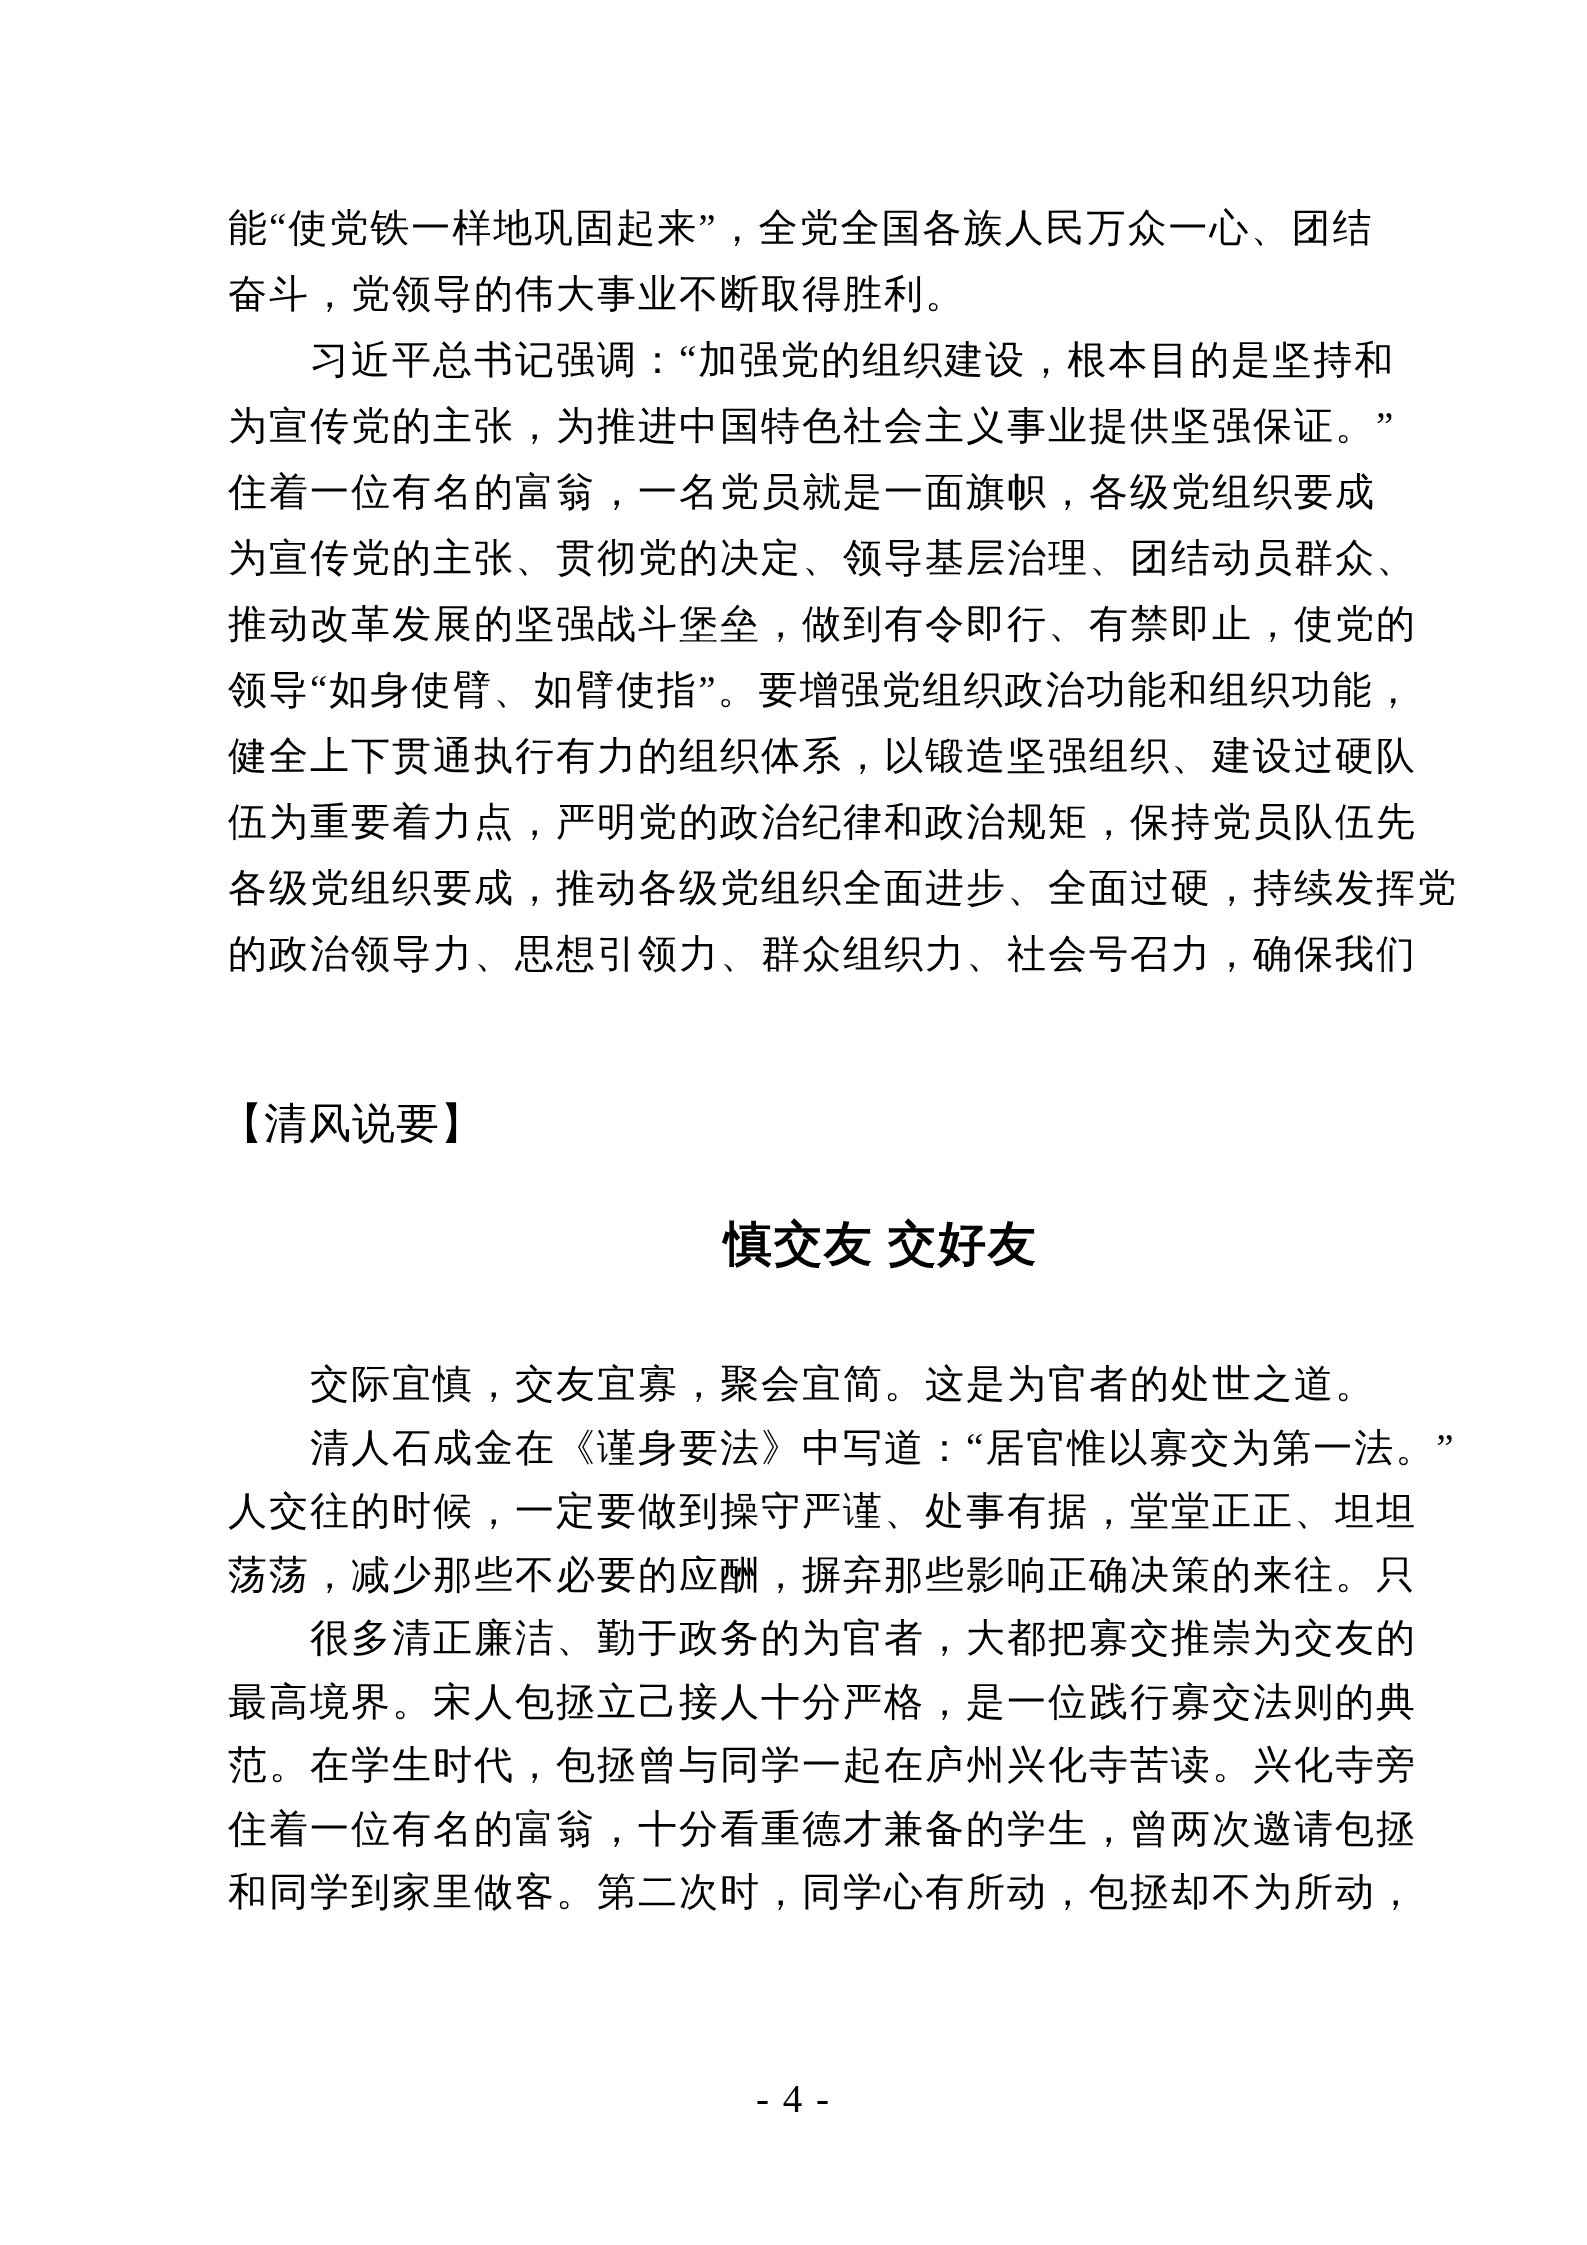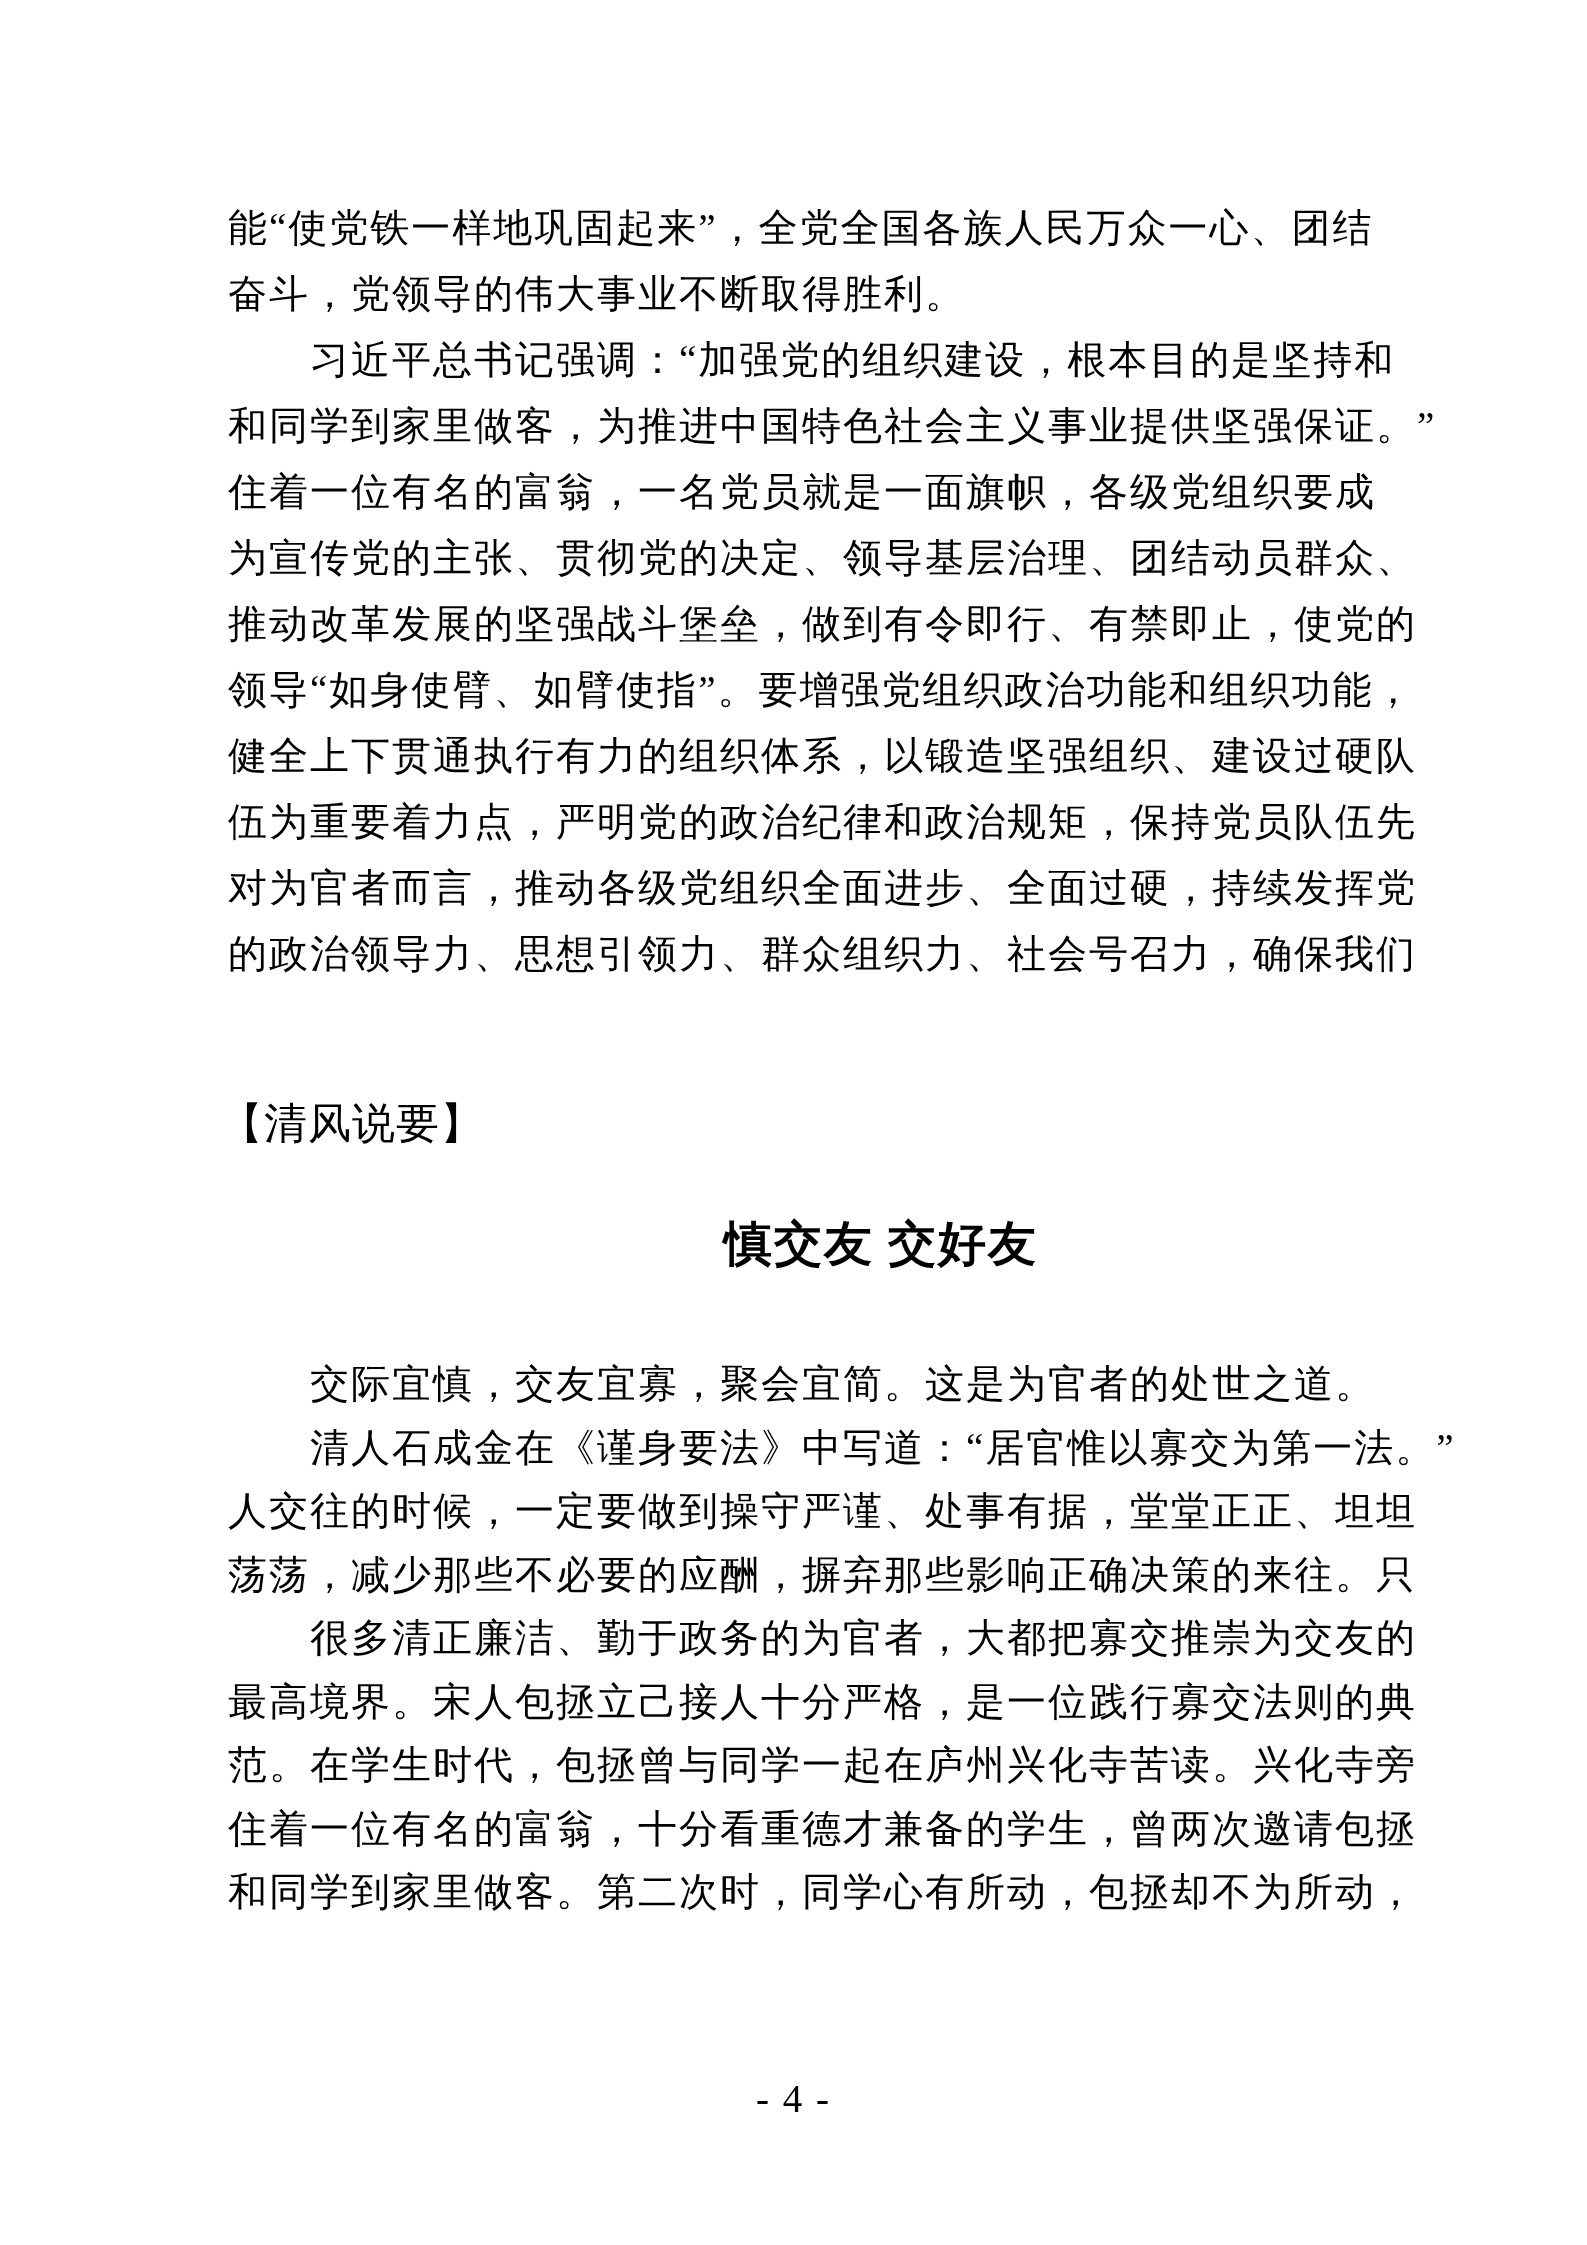--- a/index.html
+++ b/index.html
@@ -56,28 +56,28 @@
   }
 </style>
 </head>
 <body>
 
 <div class="page">
   <div class="textblock" id="block1">
       <div class="line">能“使党铁一样地巩固起来”，全党全国各族人民万众一心、团结</div>
       <div class="line">奋斗，党领导的伟大事业不断取得胜利。</div>
       <div class="line indent">习近平总书记强调：“加强党的组织建设，根本目的是坚持和</div>
-      <div class="line">和同学到家里做客，为推进中国特色社会主义事业提供坚强保证。”</div>
+      <div class="line">为宣传党的主张，为推进中国特色社会主义事业提供坚强保证。”</div>
       <div class="line">住着一位有名的富翁，一名党员就是一面旗帜，各级党组织要成</div>
       <div class="line">为宣传党的主张、贯彻党的决定、领导基层治理、团结动员群众、</div>
       <div class="line">推动改革发展的坚强战斗堡垒，做到有令即行、有禁即止，使党的</div>
       <div class="line">领导“如身使臂、如臂使指”。要增强党组织政治功能和组织功能，</div>
       <div class="line">健全上下贯通执行有力的组织体系，以锻造坚强组织、建设过硬队</div>
       <div class="line">伍为重要着力点，严明党的政治纪律和政治规矩，保持党员队伍先</div>
-      <div class="line">对为官者而言，推动各级党组织全面进步、全面过硬，持续发挥党</div>
+      <div class="line">各级党组织要成，推动各级党组织全面进步、全面过硬，持续发挥党</div>
       <div class="line">的政治领导力、思想引领力、群众组织力、社会号召力，确保我们</div>
     </div>
   <div class="section-header">【清风说要】</div>
   <div class="article-title">慎交友 交好友</div>
   <div class="textblock" id="block2">
       <div class="line indent">交际宜慎，交友宜寡，聚会宜简。这是为官者的处世之道。</div>
       <div class="line indent">清人石成金在《谨身要法》中写道：“居官惟以寡交为第一法。”</div>
       <div class="line">人交往的时候，一定要做到操守严谨、处事有据，堂堂正正、坦坦</div>
       <div class="line">荡荡，减少那些不必要的应酬，摒弃那些影响正确决策的来往。只</div>
       <div class="line indent">很多清正廉洁、勤于政务的为官者，大都把寡交推崇为交友的</div>

